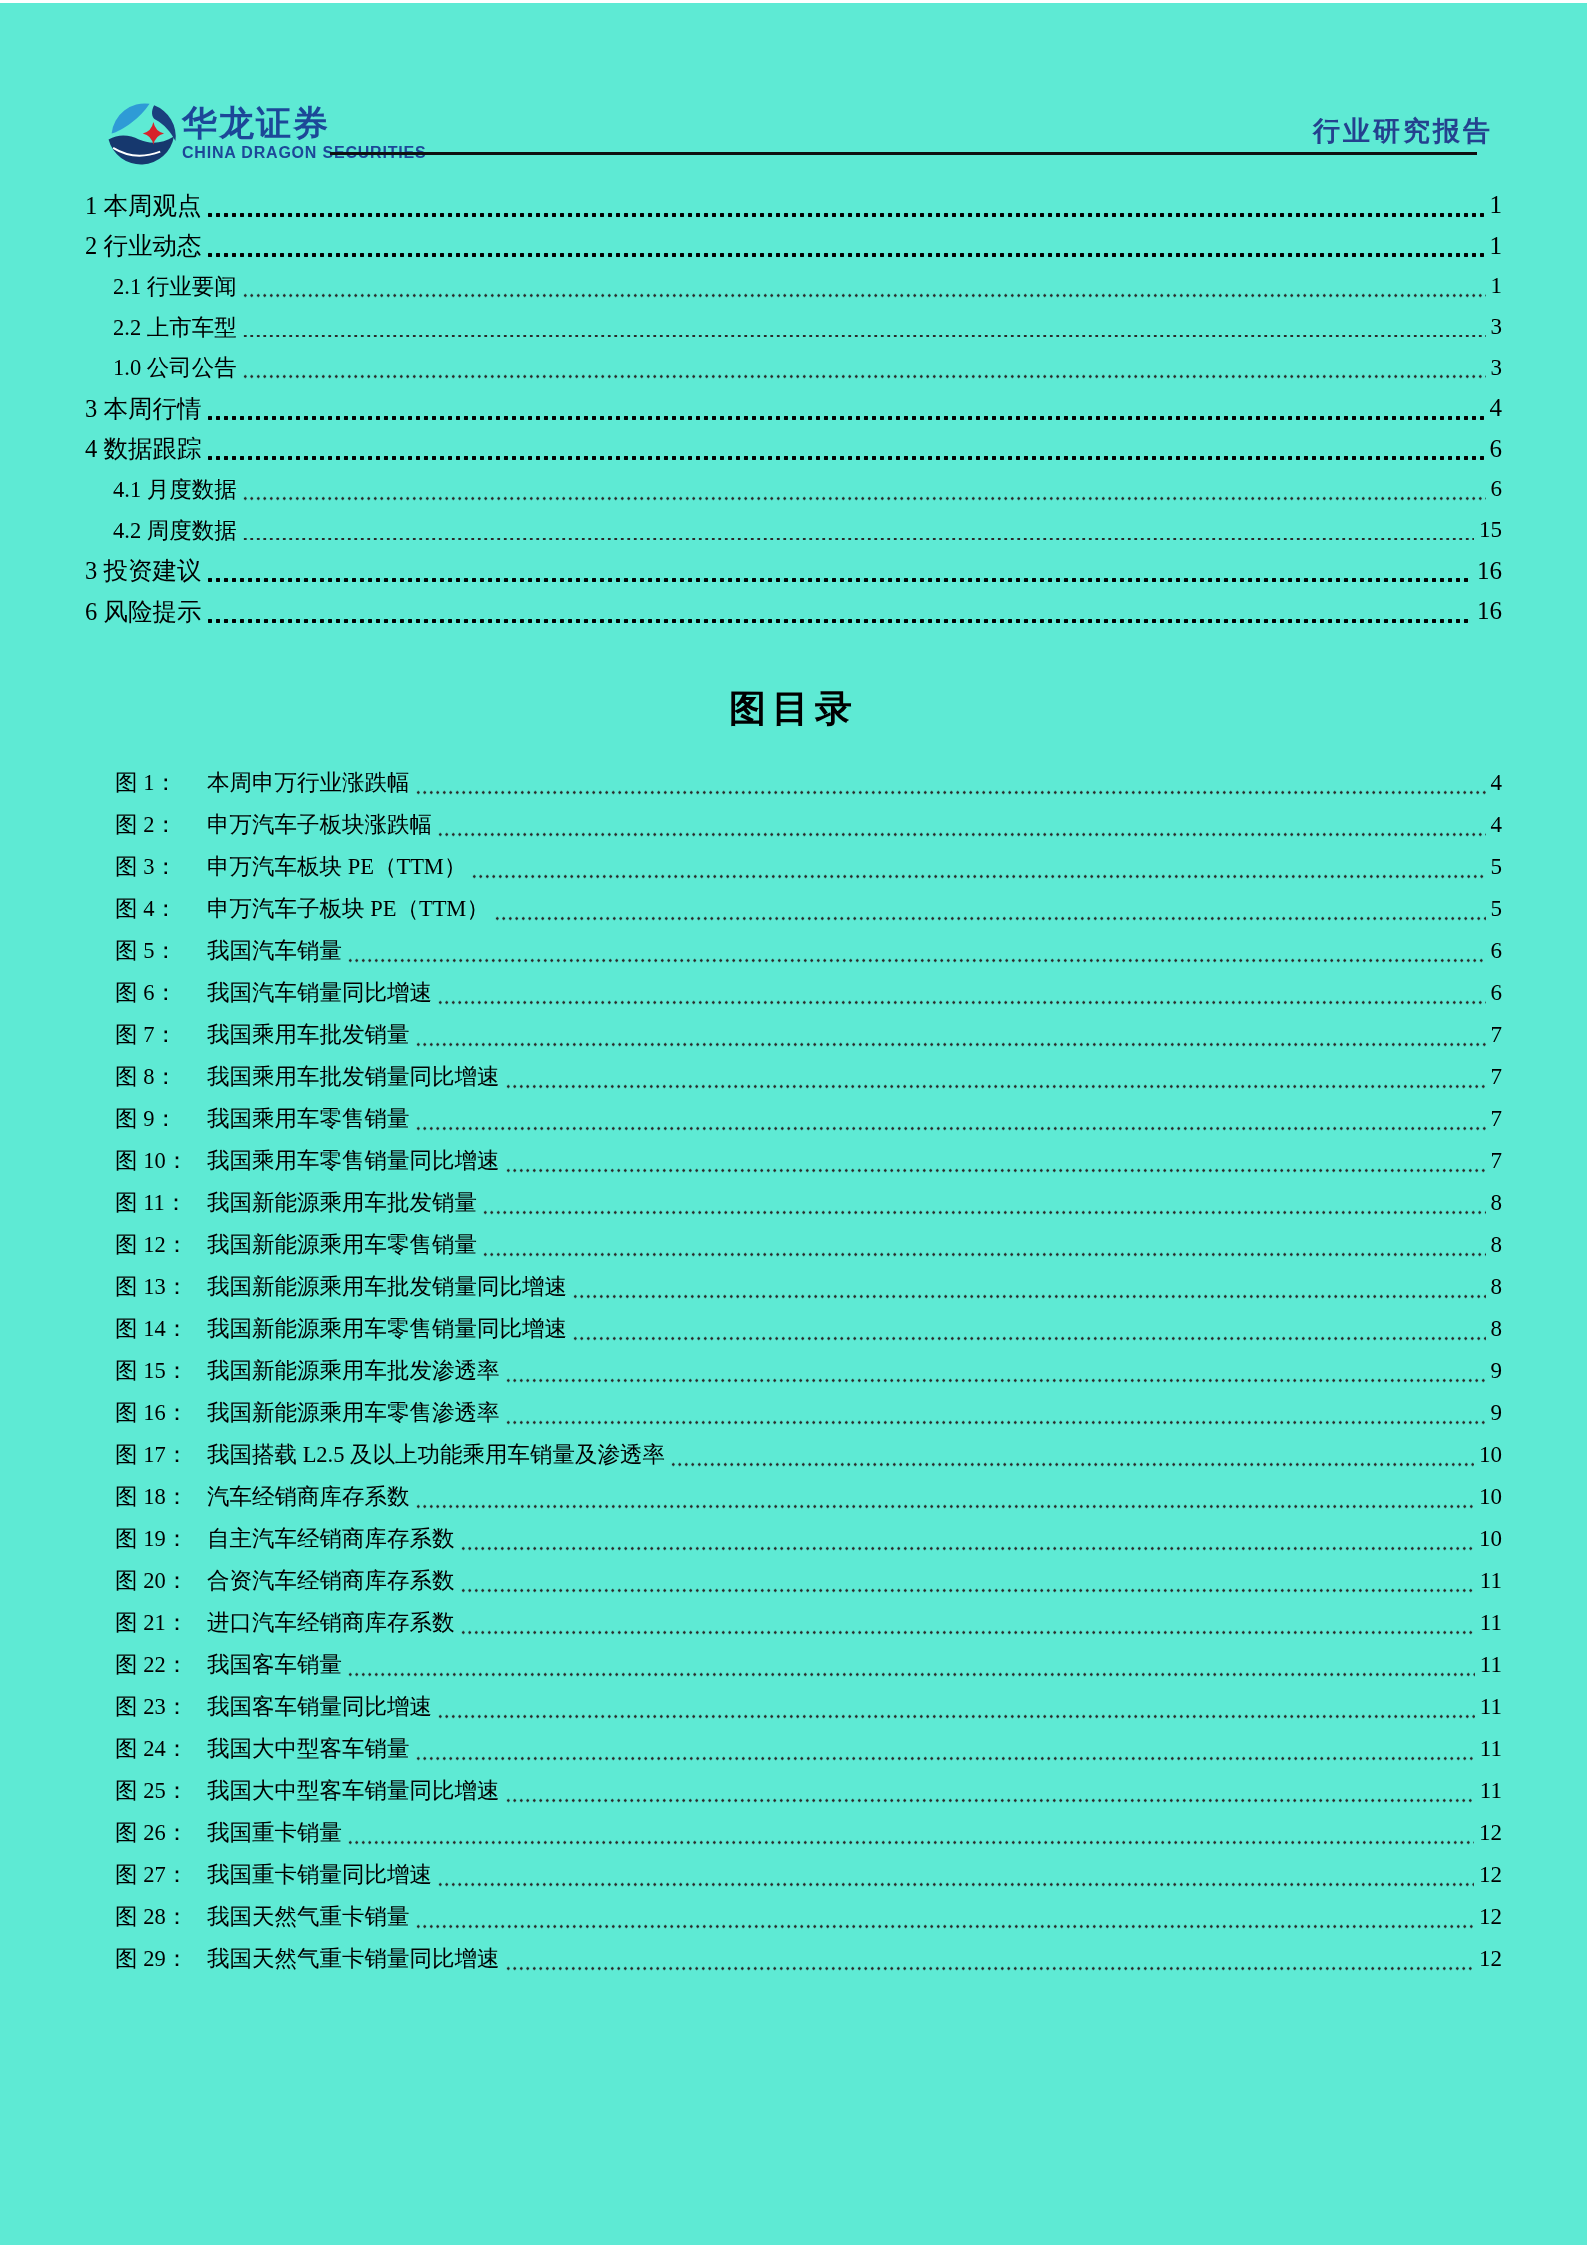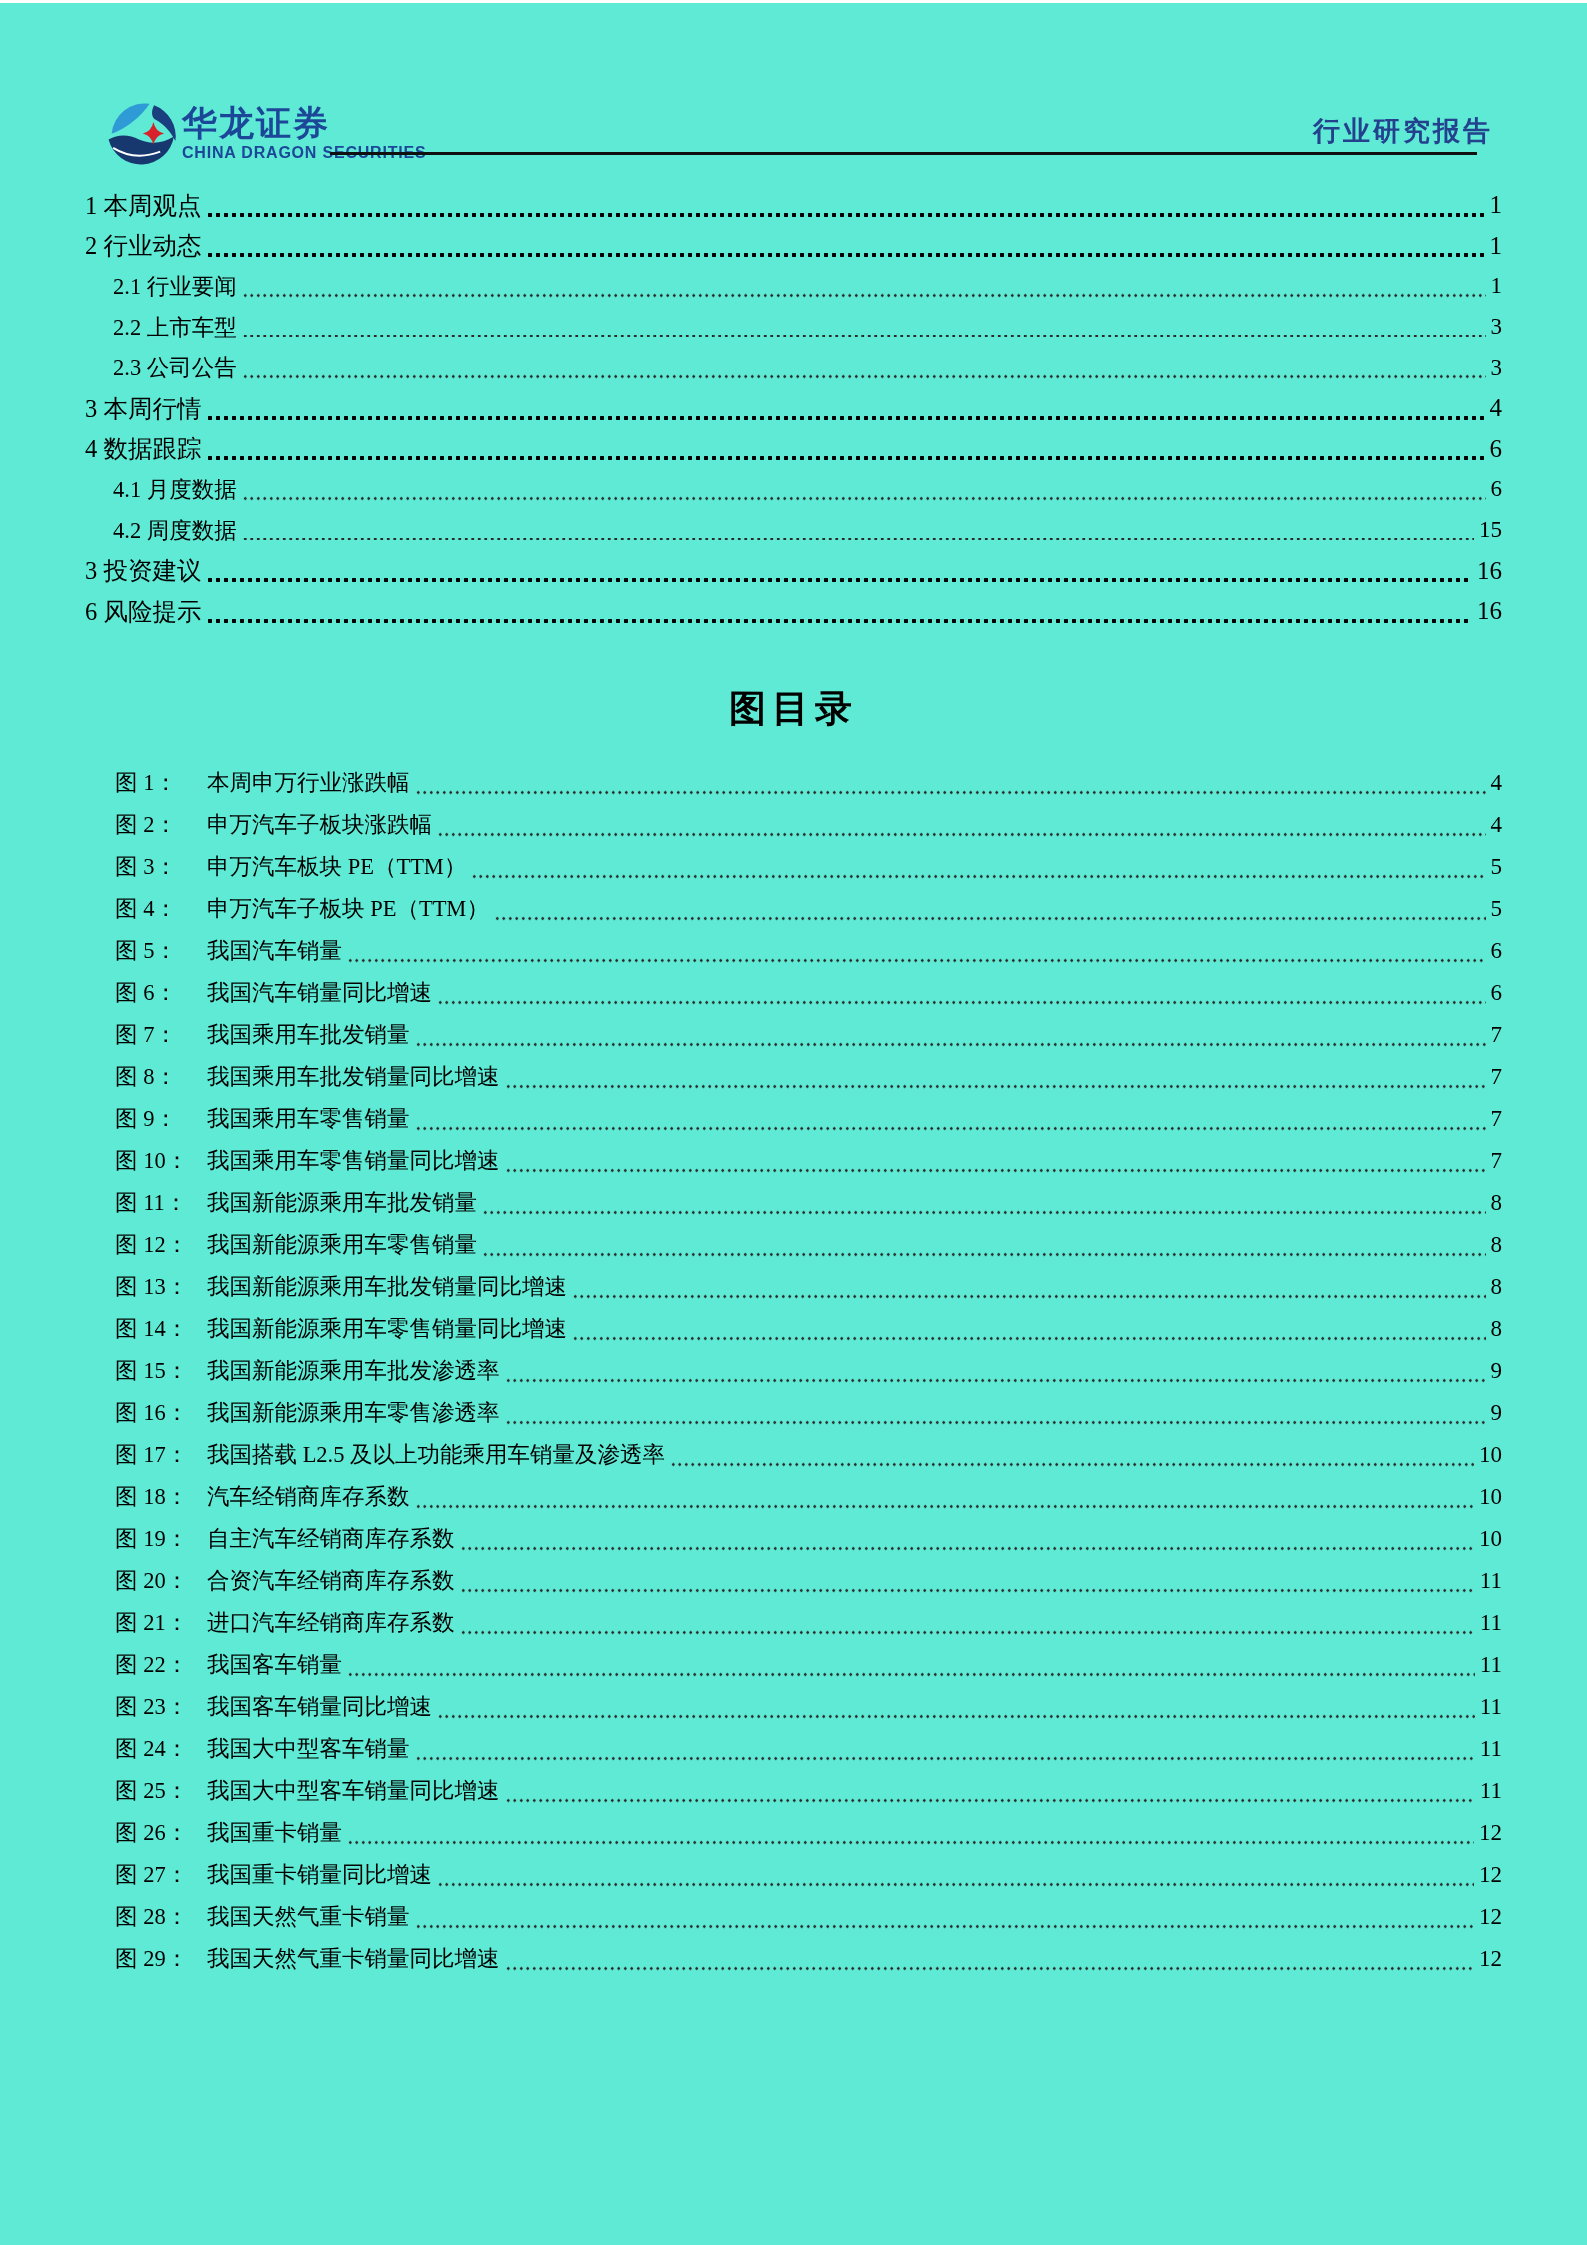--- a/index.html
+++ b/index.html
@@ -125,21 +125,21 @@
     <span class="entry-label">2.1 行业要闻</span>
     <span class="leader small"></span>
     <span class="entry-page">1</span>
   </div>
         <div class="toc-row level-2">
     <span class="entry-label">2.2 上市车型</span>
     <span class="leader small"></span>
     <span class="entry-page">3</span>
   </div>
         <div class="toc-row level-2">
-    <span class="entry-label">2.3 公司公告</span>
+    <span class="entry-label">1.0 公司公告</span>
     <span class="leader small"></span>
     <span class="entry-page">3</span>
   </div>
         <div class="toc-row level-1">
     <span class="entry-label">3 本周行情</span>
     <span class="leader big"></span>
     <span class="entry-page">4</span>
   </div>
         <div class="toc-row level-1">
     <span class="entry-label">4 数据跟踪</span>

